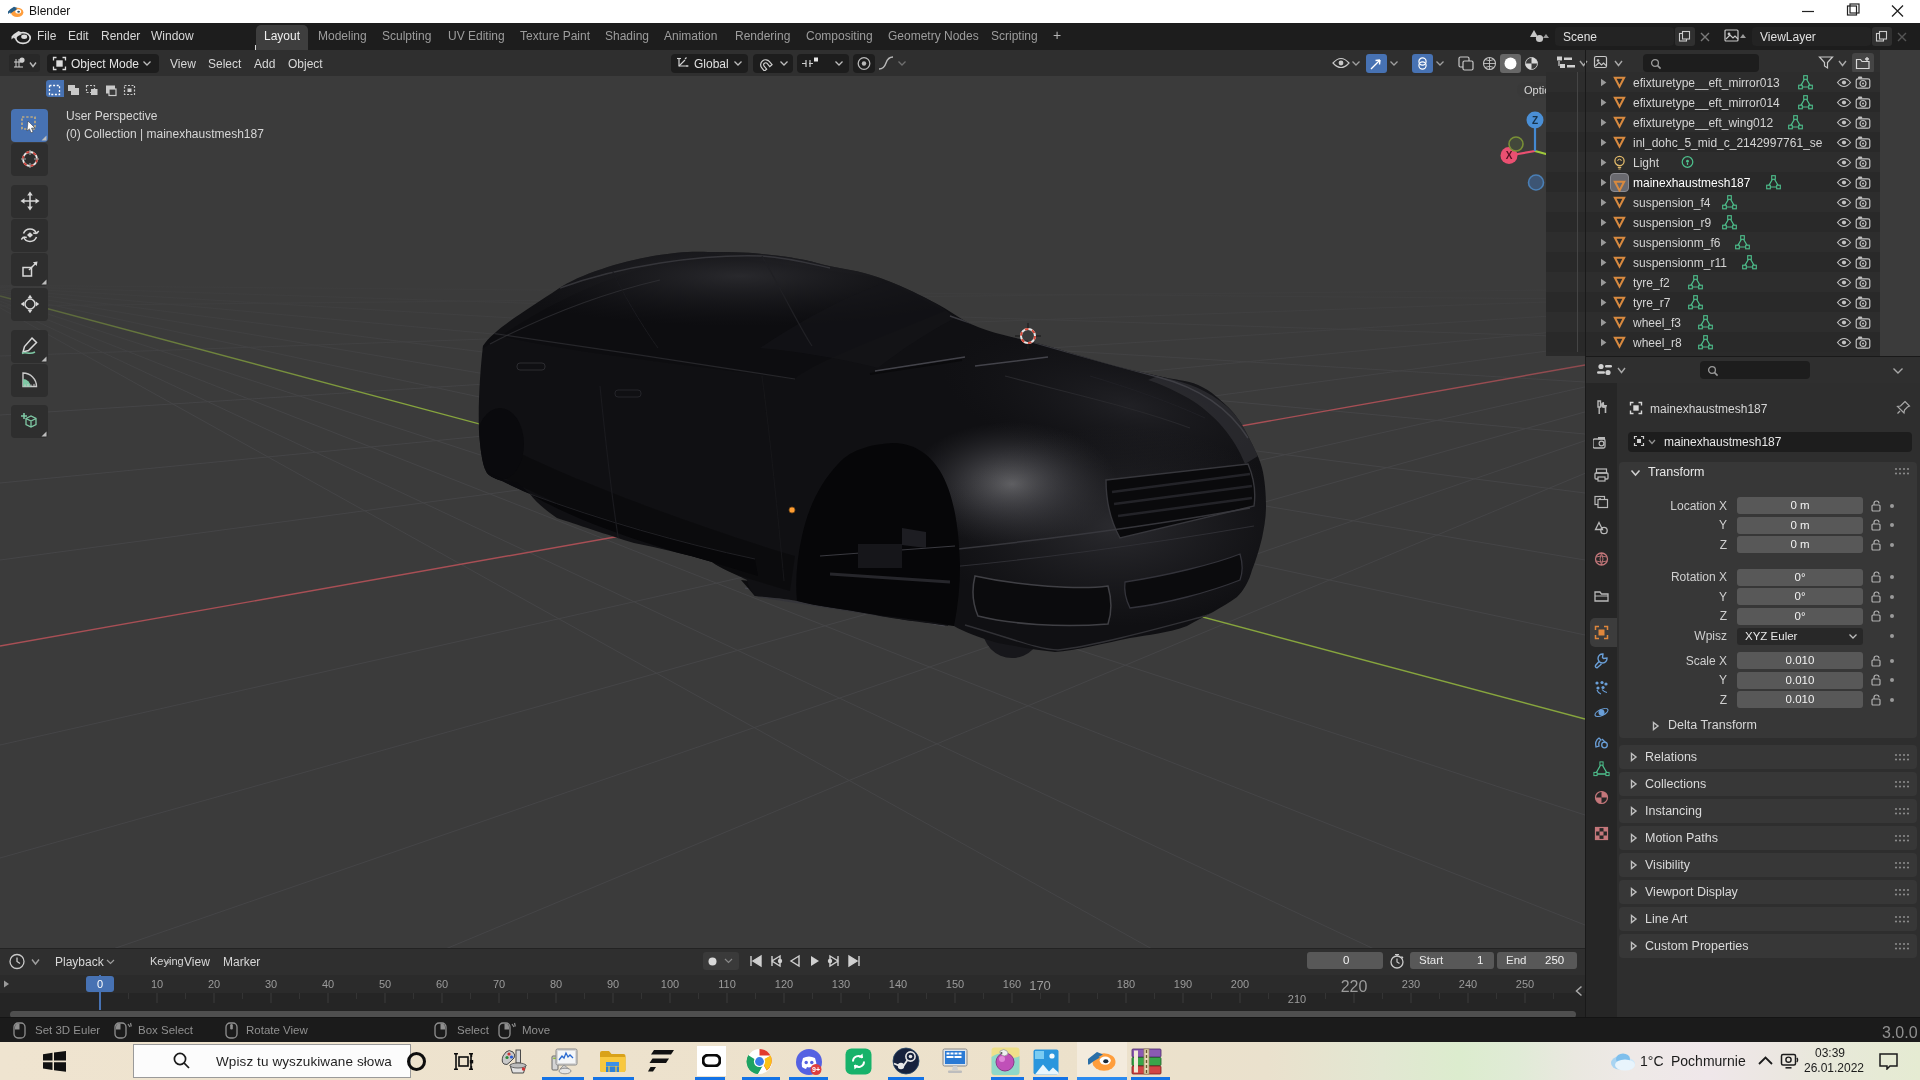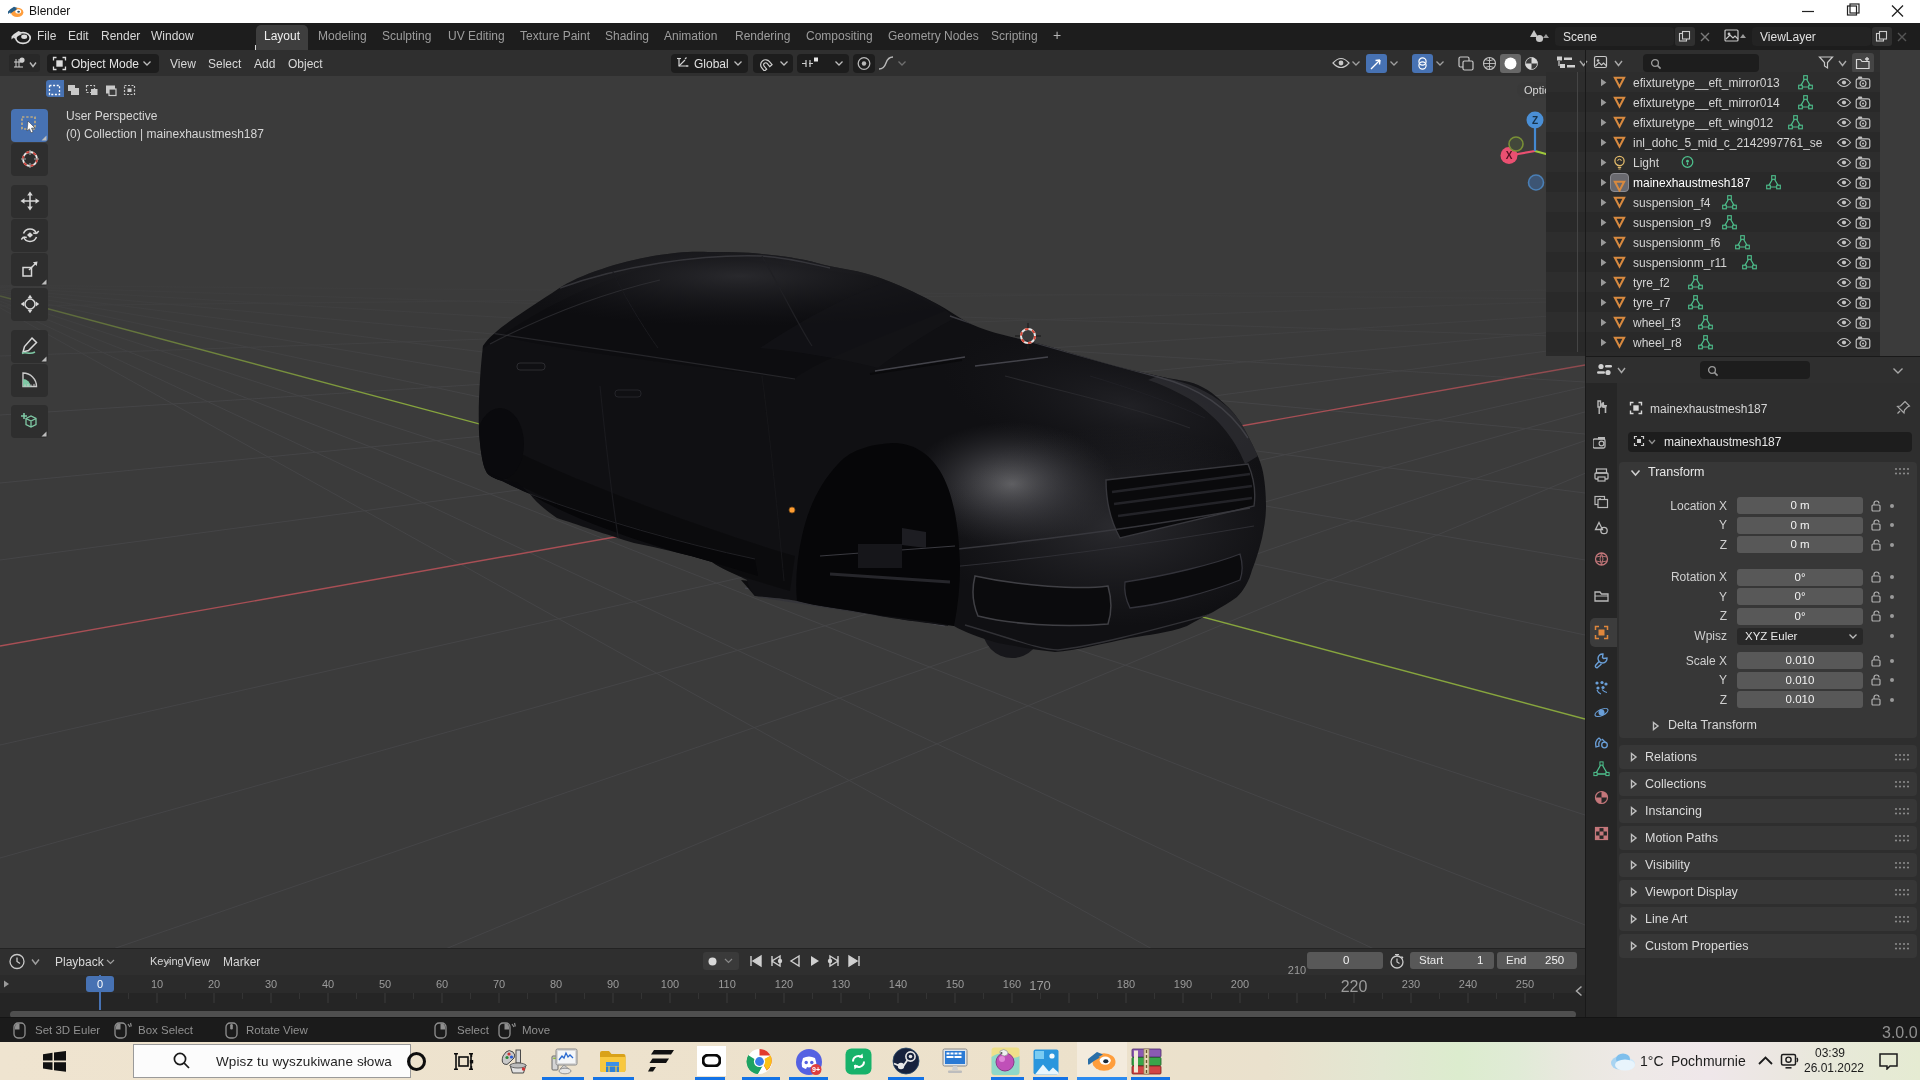--- a/index.html
+++ b/index.html
@@ -1346,21 +1346,21 @@
 <span class="t" style="left:727px;top:30px;font-size:11px;color:#9b9b9b;transform:translateX(-50%);">110</span>
 <span class="t" style="left:784px;top:30px;font-size:11px;color:#9b9b9b;transform:translateX(-50%);">120</span>
 <span class="t" style="left:841px;top:30px;font-size:11px;color:#9b9b9b;transform:translateX(-50%);">130</span>
 <span class="t" style="left:898px;top:30px;font-size:11px;color:#9b9b9b;transform:translateX(-50%);">140</span>
 <span class="t" style="left:955px;top:30px;font-size:11px;color:#9b9b9b;transform:translateX(-50%);">150</span>
 <span class="t" style="left:1012px;top:30px;font-size:11px;color:#9b9b9b;transform:translateX(-50%);">160</span>
 <span class="t" style="left:1040px;top:30px;font-size:13px;color:#9b9b9b;transform:translateX(-50%);">170</span>
 <span class="t" style="left:1126px;top:30px;font-size:11px;color:#9b9b9b;transform:translateX(-50%);">180</span>
 <span class="t" style="left:1183px;top:30px;font-size:11px;color:#9b9b9b;transform:translateX(-50%);">190</span>
 <span class="t" style="left:1240px;top:30px;font-size:11px;color:#9b9b9b;transform:translateX(-50%);">200</span>
-<span class="t" style="left:1297px;top:16px;font-size:11px;color:#9b9b9b;transform:translateX(-50%);">210</span>
+<span class="t" style="left:1297px;top:45px;font-size:11px;color:#9b9b9b;transform:translateX(-50%);">210</span>
 <span class="t" style="left:1354px;top:30px;font-size:16px;color:#9b9b9b;transform:translateX(-50%);">220</span>
 <span class="t" style="left:1411px;top:30px;font-size:11px;color:#9b9b9b;transform:translateX(-50%);">230</span>
 <span class="t" style="left:1468px;top:30px;font-size:11px;color:#9b9b9b;transform:translateX(-50%);">240</span>
 <span class="t" style="left:1525px;top:30px;font-size:11px;color:#9b9b9b;transform:translateX(-50%);">250</span>
 <div class="abs" style="left:99px;top:27px;width:2px;height:35px;background:#4772b3;"></div>
 <div class="abs" style="left:86px;top:28px;width:28px;height:16px;background:#4772b3;border-radius:3px;"></div>
 <span class="t" style="left:100px;top:30px;font-size:11px;color:#fff;transform:translateX(-50%);">0</span>
 <svg class="abs" style="left:2px;top:31px" width="9" height="10" viewBox="0 0 9 10">
       <path d="M2,1.5 L7,5 L2,8.5 Z" fill="#9a9a9a"></path>
     </svg>

